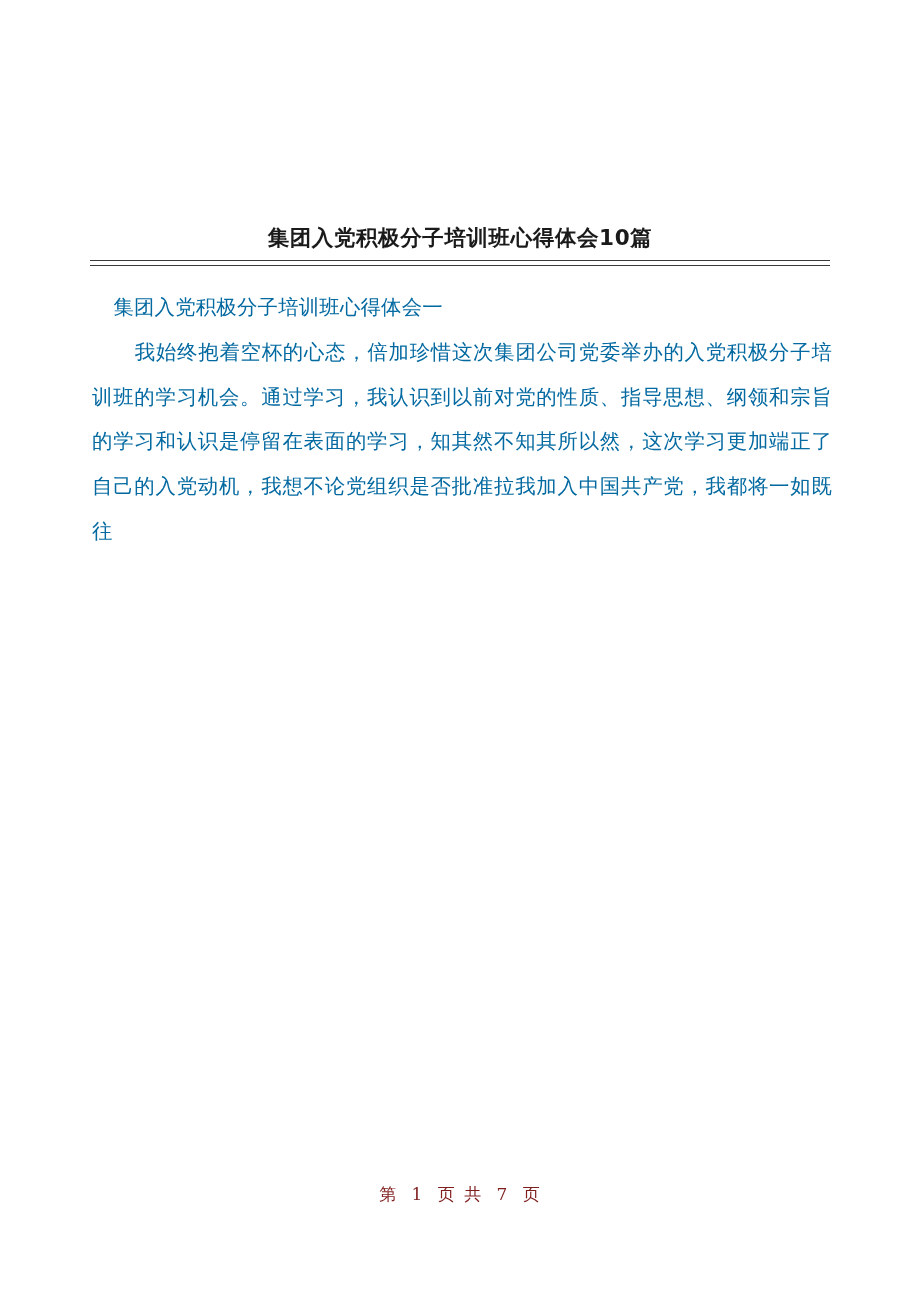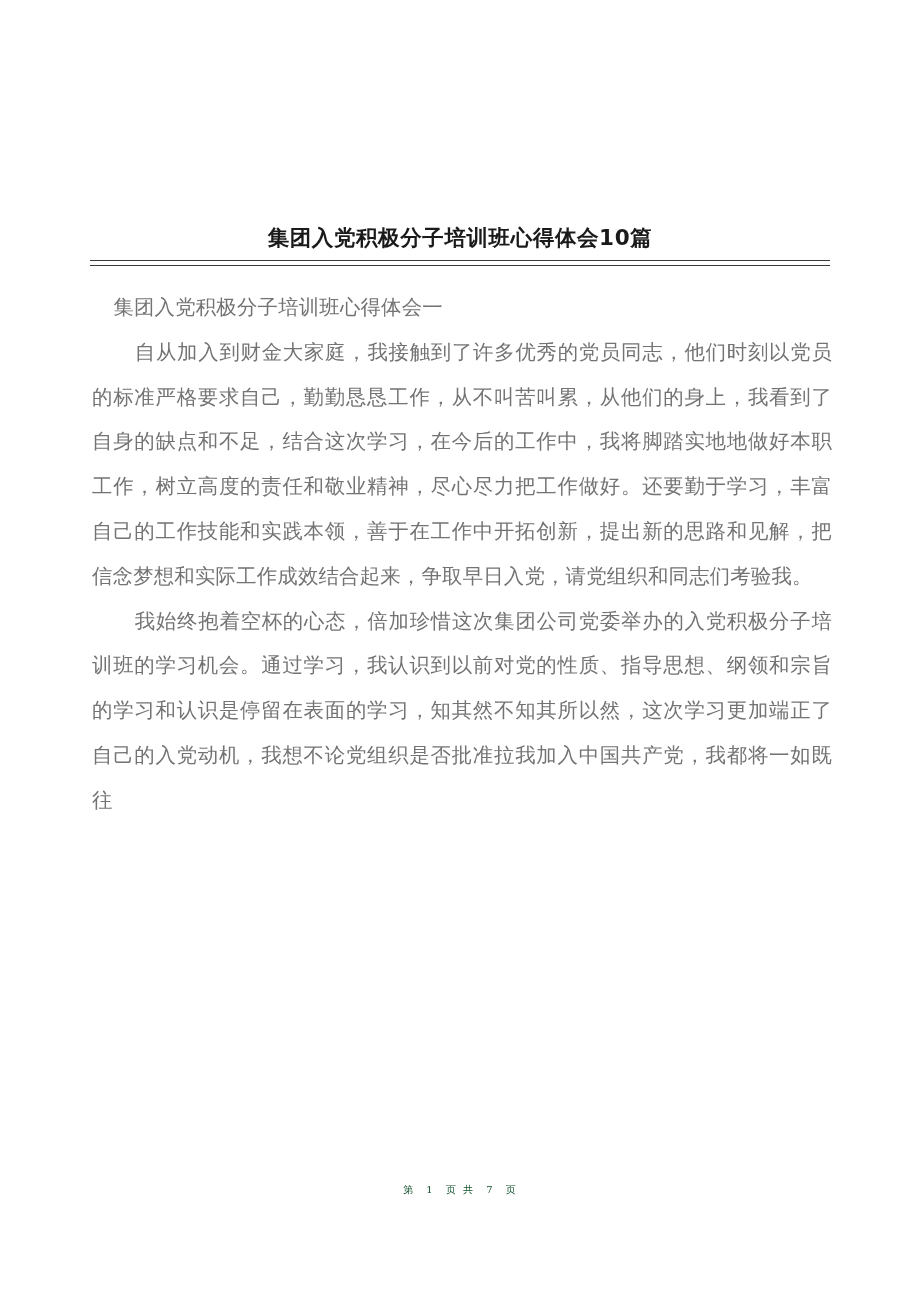--- a/index.html
+++ b/index.html
@@ -48,21 +48,21 @@
     background: #ffffff;
   }
   
   .content {
     padding: 0 88px 0 92px;
   }
   p.para {
     margin: 0;
     font-size: 20.4px;
     line-height: 44.8px;
-    color: #737373;
+    color: #0369a1;
     text-align: justify;
     text-justify: inter-ideograph;
     letter-spacing: 0.2px;
     font-family: Liberation Sans, sans-serif;
   }
   p.para.indent-1 {
     text-indent: 2.1em;
   }
   p.para.heading-line {
     text-indent: 1.05em;
@@ -73,22 +73,22 @@
   p.para.last-line-left {
     text-align: justify;
   }
   
   .footer {
     position: absolute;
     left: 0;
     right: 0;
     top: 1183px;
     text-align: center;
-    font-size: 10px;
-    color: #14532d;
+    font-size: 17px;
+    color: #7f1d1d;
     font-family: "DejaVu Serif", "Liberation Serif", serif;
     letter-spacing: 1px;
   }
   .footer .fnum {
     padding: 0 7px;
   }
   .footer .flabel {
     padding: 0 1px;
   }
 </style>
@@ -102,21 +102,20 @@
     <div class="title-wrap">
       <h1 class="doc-title">集团入党积极分子培训班心得体会10篇</h1>
       <div class="title-rule"></div>
     </div>
 
     <div class="content">
 
       <p class="para heading-line first-spacer">集团入党积极分子培训班心得体会一</p>
 
 
-      <p class="para indent-1">自从加入到财金大家庭，我接触到了许多优秀的党员同志，他们时刻以党员的标准严格要求自己，勤勤恳恳工作，从不叫苦叫累，从他们的身上，我看到了自身的缺点和不足，结合这次学习，在今后的工作中，我将脚踏实地地做好本职工作，树立高度的责任和敬业精神，尽心尽力把工作做好。还要勤于学习，丰富自己的工作技能和实践本领，善于在工作中开拓创新，提出新的思路和见解，把信念梦想和实际工作成效结合起来，争取早日入党，请党组织和同志们考验我。</p>
 
 
       <p class="para indent-1 last-line-left">我始终抱着空杯的心态，倍加珍惜这次集团公司党委举办的入党积极分子培训班的学习机会。通过学习，我认识到以前对党的性质、指导思想、纲领和宗旨的学习和认识是停留在表面的学习，知其然不知其所以然，这次学习更加端正了自己的入党动机，我想不论党组织是否批准拉我加入中国共产党，我都将一如既往</p>
 
     </div>
   </div>
 
   <div class="footer">
     <span class="flabel">第</span>
     <span class="fnum">1</span>

